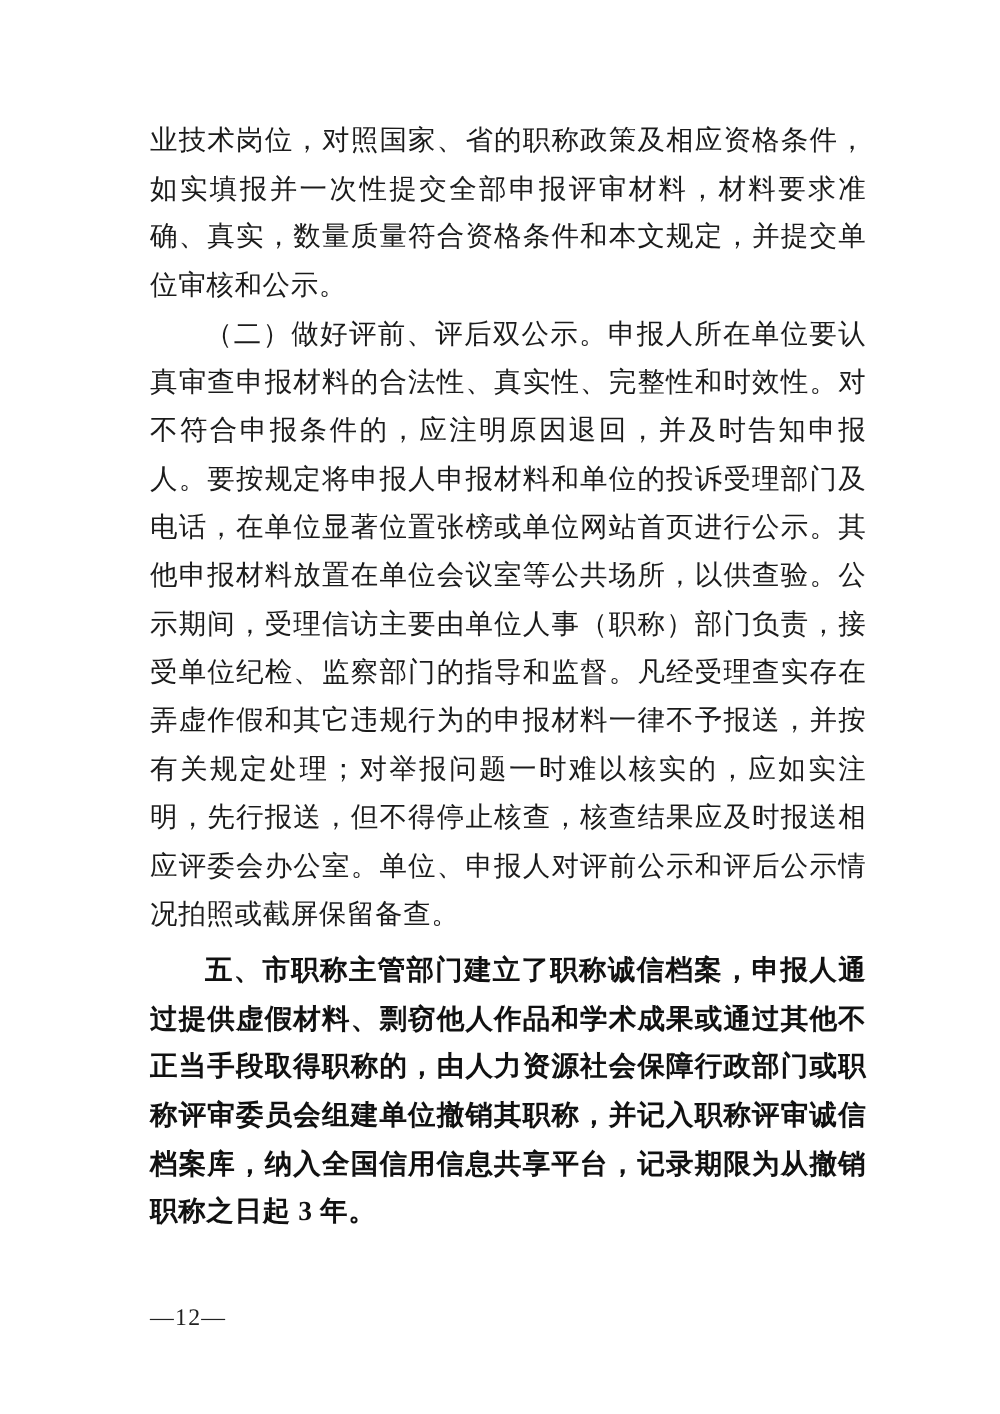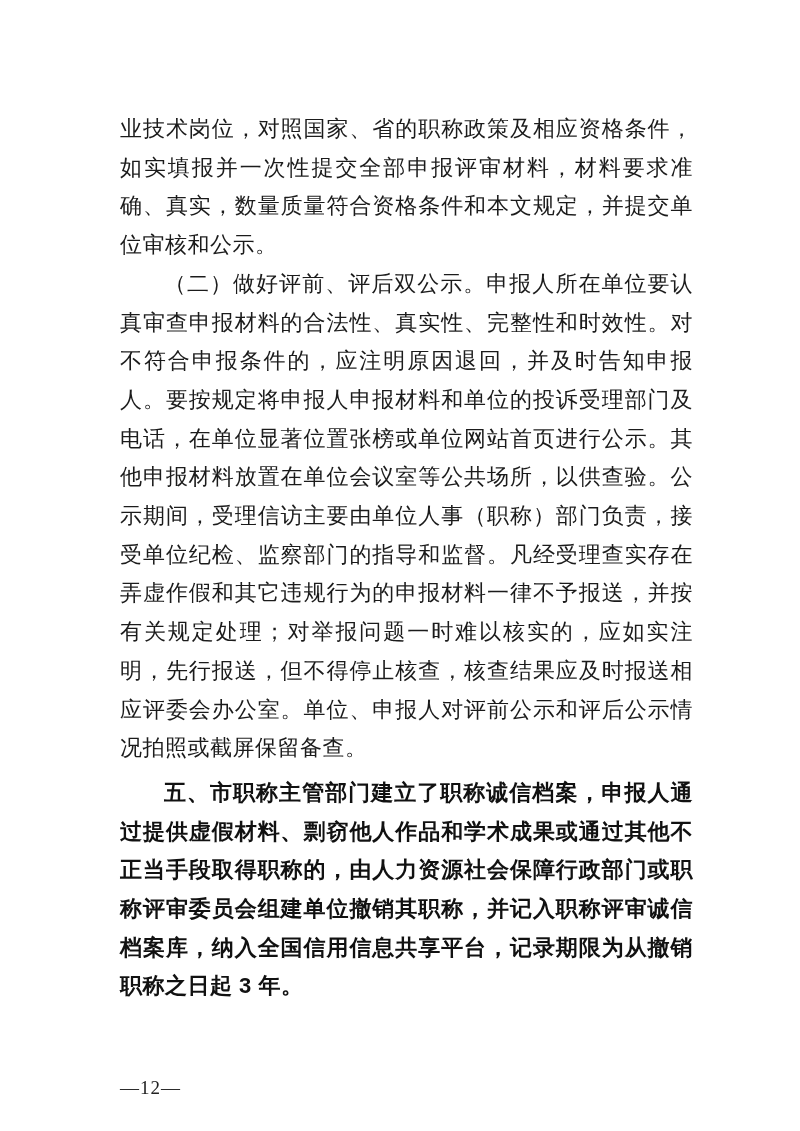--- a/index.html
+++ b/index.html
@@ -18,58 +18,57 @@
     position: absolute;
     left: 0;
     top: 0;
     width: 800px;
     height: 1131px;
     background: #ffffff;
   }
   .text-block {
     position: absolute;
     left: 120px;
-    top: 110px;
+    top: 93px;
     width: 573px;
   }
   .para {
     margin: 0;
     padding: 0;
     font-size: 22px;
     line-height: 38.7px;
     text-align: justify;
     color: #1b1b1b;
     letter-spacing: 0.5px;
   }
   .fangsong {
     font-family: "Liberation Serif", serif;
     font-weight: normal;
   }
   .hei {
-    font-family: Liberation Sans, sans-serif;
+    font-family: Liberation Serif, serif;
     font-weight: bold;
     color: #111111;
     margin-top: 6px;
   }
   .indent {
     text-indent: 44px;
   }
   .no-indent {
     text-indent: 0;
   }
   .page-number {
     position: absolute;
     left: 120px;
     top: 1042px;
     font-family: "Liberation Serif", serif;
     font-size: 19px;
     line-height: 26px;
     color: #222222;
     letter-spacing: 1px;
-    margin-top: 33px;
   }
 </style>
 </head>
 <body>
 
 <div class="page">
 
   <div class="text-block">
 
     <p class="para fangsong no-indent">业技术岗位，对照国家、省的职称政策及相应资格条件，如实填报并一次性提交全部申报评审材料，材料要求准确、真实，数量质量符合资格条件和本文规定，并提交单位审核和公示。</p>

